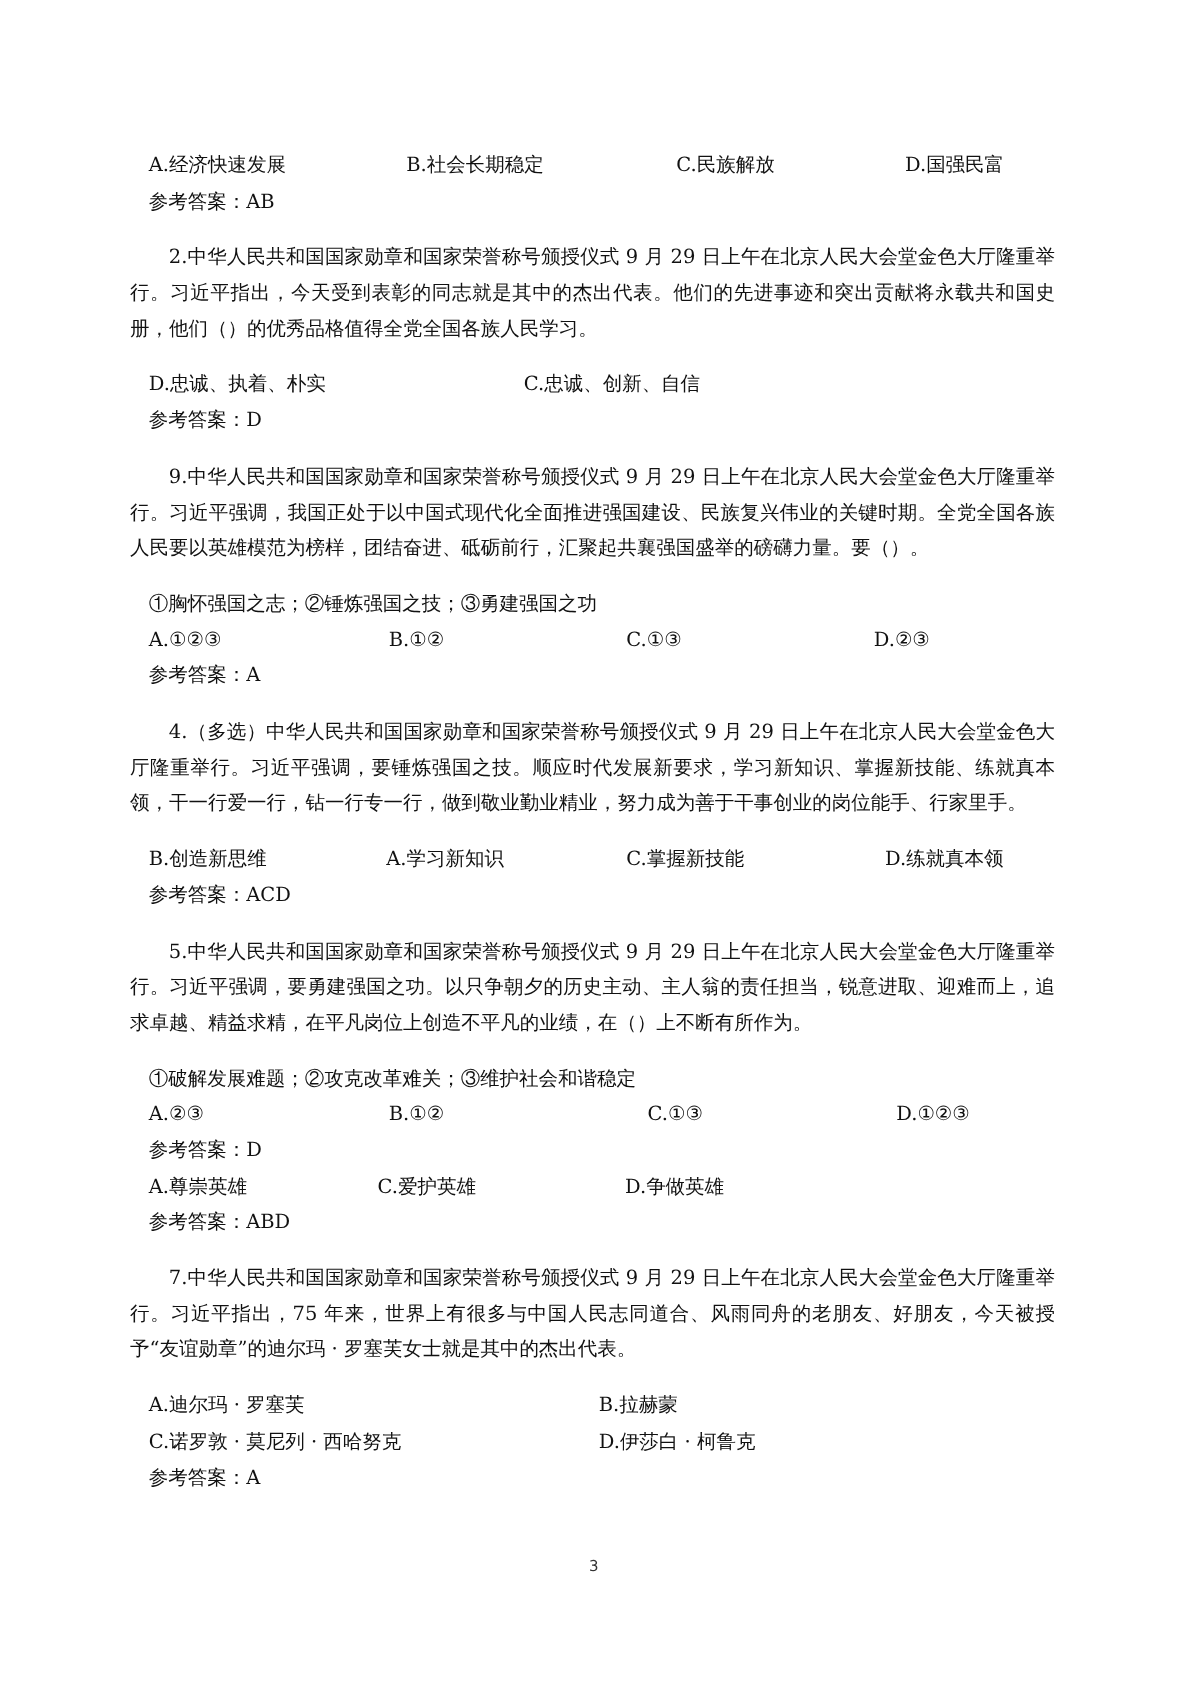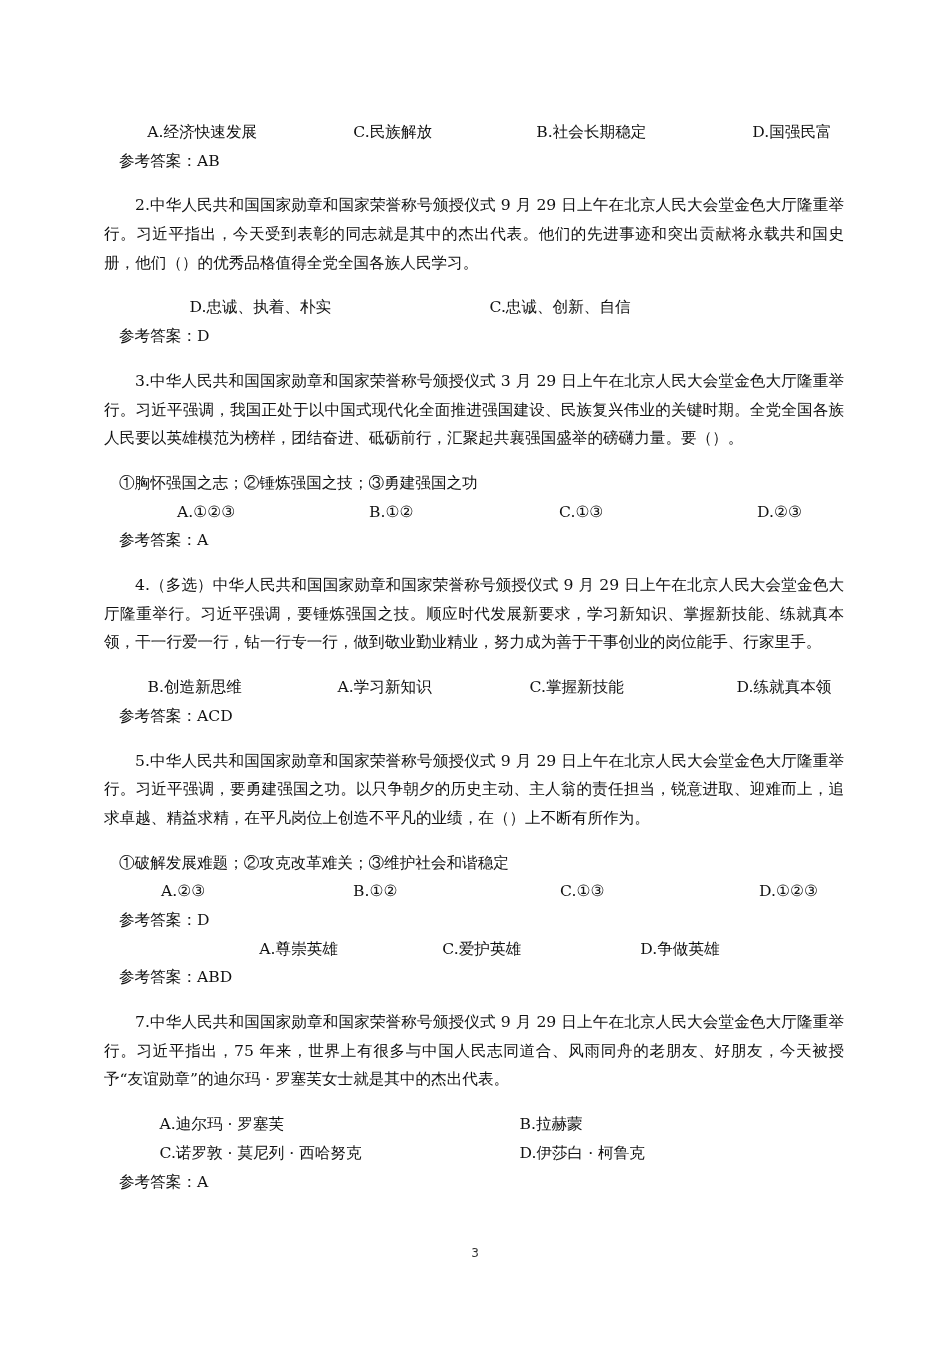--- a/index.html
+++ b/index.html
@@ -1,50 +1,50 @@
 <!DOCTYPE html>
 <html><head>
 <meta charset="utf-8">
 <style>
   html, body { margin: 0; padding: 0; background: #ffffff; }
   body { width: 950px; height: 1345px; position: relative; overflow: hidden;
          font-family: "DejaVu Serif", "Liberation Serif", serif; color: #111; }
   .page { position: absolute; left: 88px; top: 118px; width: 772px; }
-  .line { font-size: 15.6px; line-height: 28.7px; height: 28.7px; white-space: nowrap; justify-content: center; }
+  .line { font-size: 15.6px; line-height: 28.7px; height: 28.7px; white-space: nowrap; }
   .para { font-size: 15.6px; line-height: 28.7px; text-align: justify; text-indent: 31px; margin: 16px; }
   .indent { padding-left: 31px; }
   .opts4 { display: flex; padding-left: 31px; }
   .opts4 .o { flex: 0 0 auto; }
   .opts2 { display: flex; padding-left: 31px; }
   .opts2 .o { width: 300px; }
   .answer { padding-left: 31px; }
   .page-num { position: absolute; left: 0; width: 950px; top: 1246px; text-align: center;
               font-size: 12px; color: #333; font-family: "DejaVu Sans", sans-serif; }
 </style>
 </head>
 <body>
 
 <div class="page">
 
   <div class="opts4 line">
     <span class="o" style="width:206px">A.经济快速发展</span>
+    <span class="o" style="width:216px">B.社会长期稳定</span>
     <span class="o" style="width:183px">C.民族解放</span>
-    <span class="o" style="width:216px">B.社会长期稳定</span>
     <span class="o">D.国强民富</span>
   </div>
   <div class="answer line">参考答案：AB</div>
 
   <p class="para">2.中华人民共和国国家勋章和国家荣誉称号颁授仪式 9 月 29 日上午在北京人民大会堂金色大厅隆重举行。习近平指出，今天受到表彰的同志就是其中的杰出代表。他们的先进事迹和突出贡献将永载共和国史册，他们（）的优秀品格值得全党全国各族人民学习。</p>
   <div class="opts2 line">
     <span class="o">D.忠诚、执着、朴实</span>
     <span class="o">C.忠诚、创新、自信</span>
   </div>
   <div class="answer line">参考答案：D</div>
 
-  <p class="para">3.中华人民共和国国家勋章和国家荣誉称号颁授仪式 3 月 29 日上午在北京人民大会堂金色大厅隆重举行。习近平强调，我国正处于以中国式现代化全面推进强国建设、民族复兴伟业的关键时期。全党全国各族人民要以英雄模范为榜样，团结奋进、砥砺前行，汇聚起共襄强国盛举的磅礴力量。要（）。</p>
+  <p class="para">9.中华人民共和国国家勋章和国家荣誉称号颁授仪式 9 月 29 日上午在北京人民大会堂金色大厅隆重举行。习近平强调，我国正处于以中国式现代化全面推进强国建设、民族复兴伟业的关键时期。全党全国各族人民要以英雄模范为榜样，团结奋进、砥砺前行，汇聚起共襄强国盛举的磅礴力量。要（）。</p>
   <div class="indent line">①胸怀强国之志；②锤炼强国之技；③勇建强国之功</div>
   <div class="opts4 line">
     <span class="o" style="width:192px">A.①②③</span>
     <span class="o" style="width:190px">B.①②</span>
     <span class="o" style="width:198px">C.①③</span>
     <span class="o">D.②③</span>
   </div>
   <div class="answer line">参考答案：A</div>
 
   <p class="para">4.（多选）中华人民共和国国家勋章和国家荣誉称号颁授仪式 9 月 29 日上午在北京人民大会堂金色大厅隆重举行。习近平强调，要锤炼强国之技。顺应时代发展新要求，学习新知识、掌握新技能、练就真本领，干一行爱一行，钻一行专一行，做到敬业勤业精业，努力成为善于干事创业的岗位能手、行家里手。</p>

